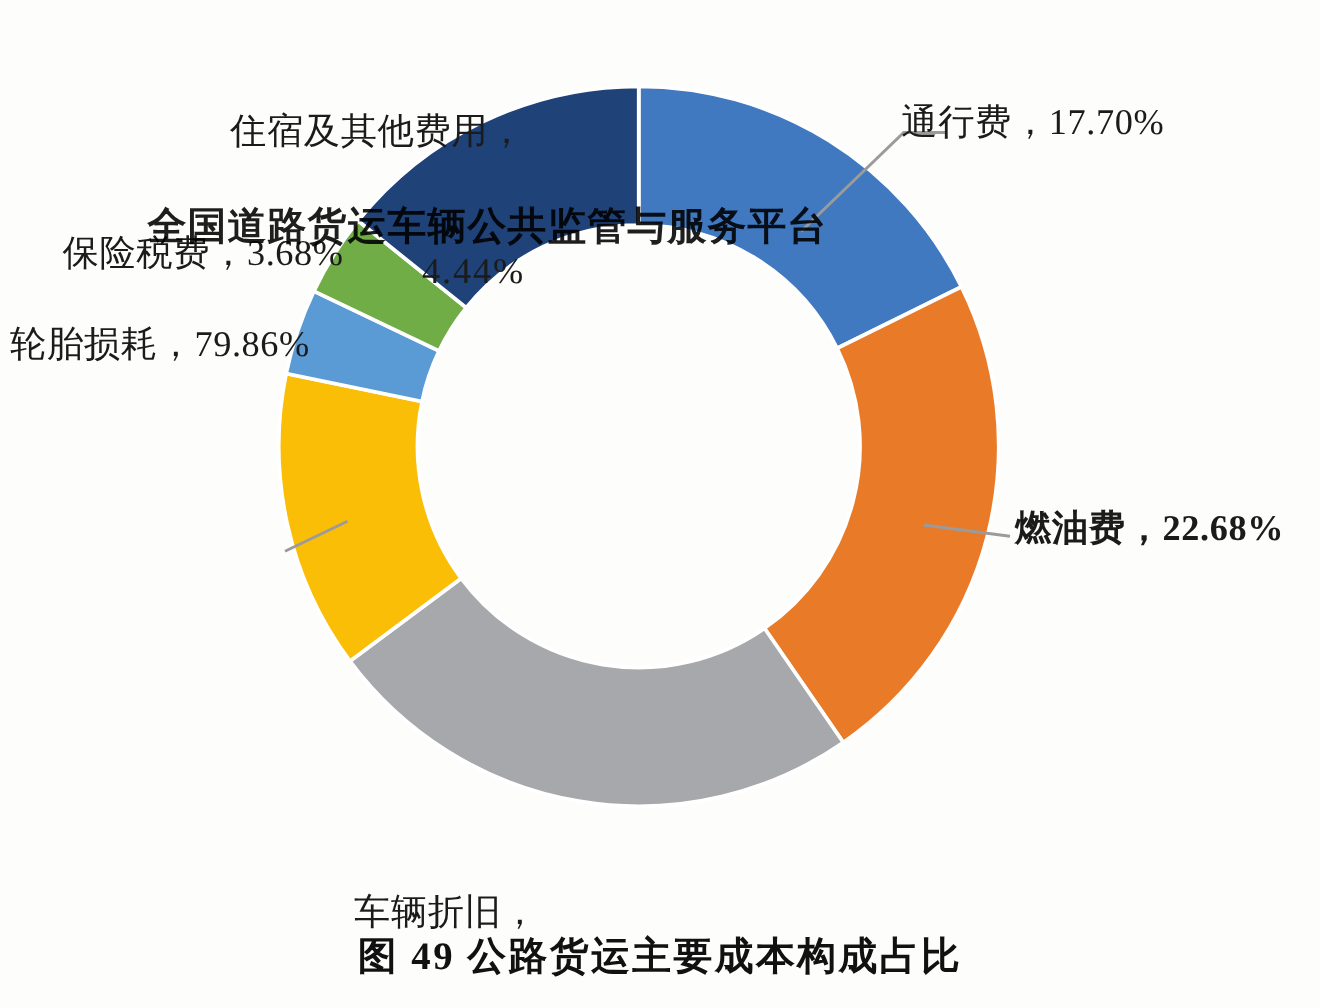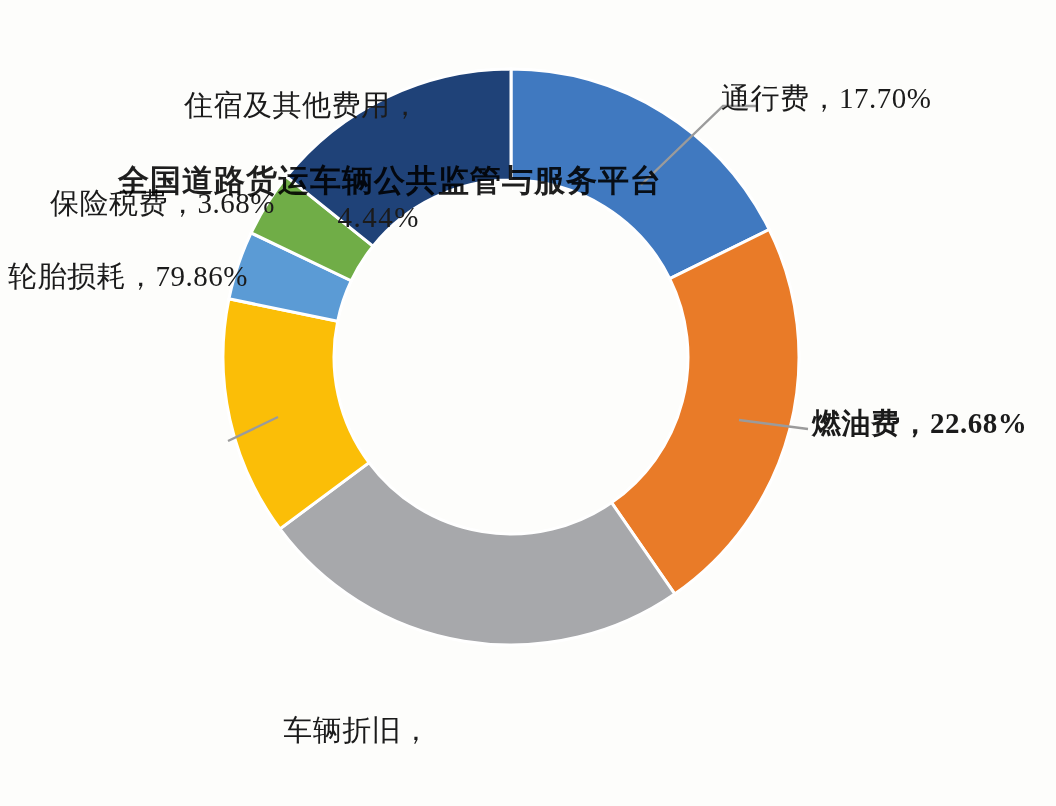--- a/index.html
+++ b/index.html
@@ -102,14 +102,15 @@
     <div>车辆折旧，</div>
     
   </div>
 
   <div class="lbl right" id="lbl-toll">通行费，17.70%</div>
 
   <div class="lbl right" id="lbl-fuel">燃油费，22.68%</div>
 
   <div class="watermark">全国道路货运车辆公共监管与服务平台</div>
 
+  <div class="caption">图 49  公路货运主要成本构成占比</div>
 
 </div>
 
 </body></html>

